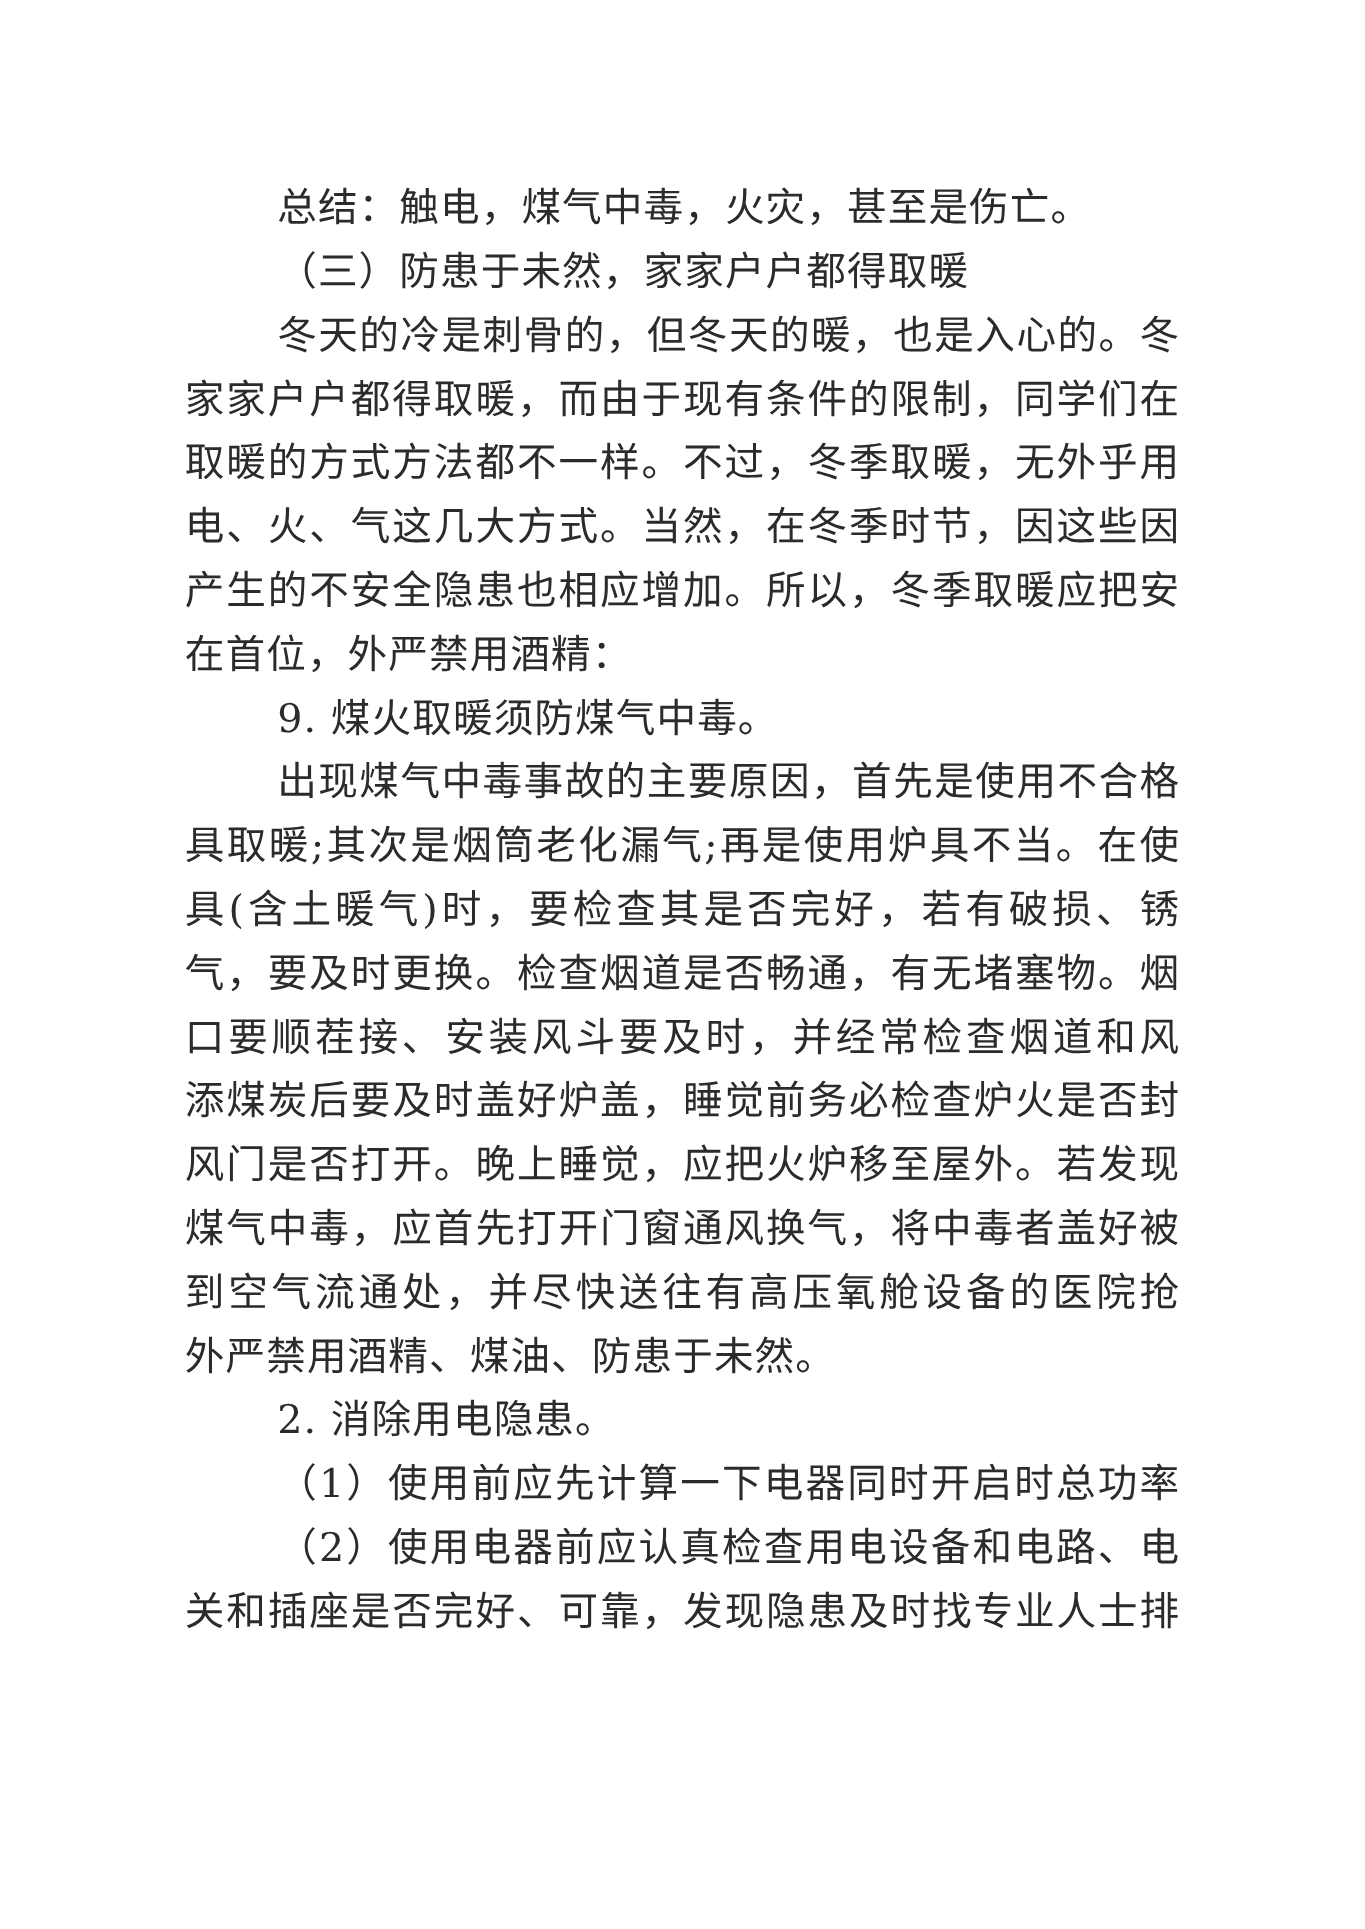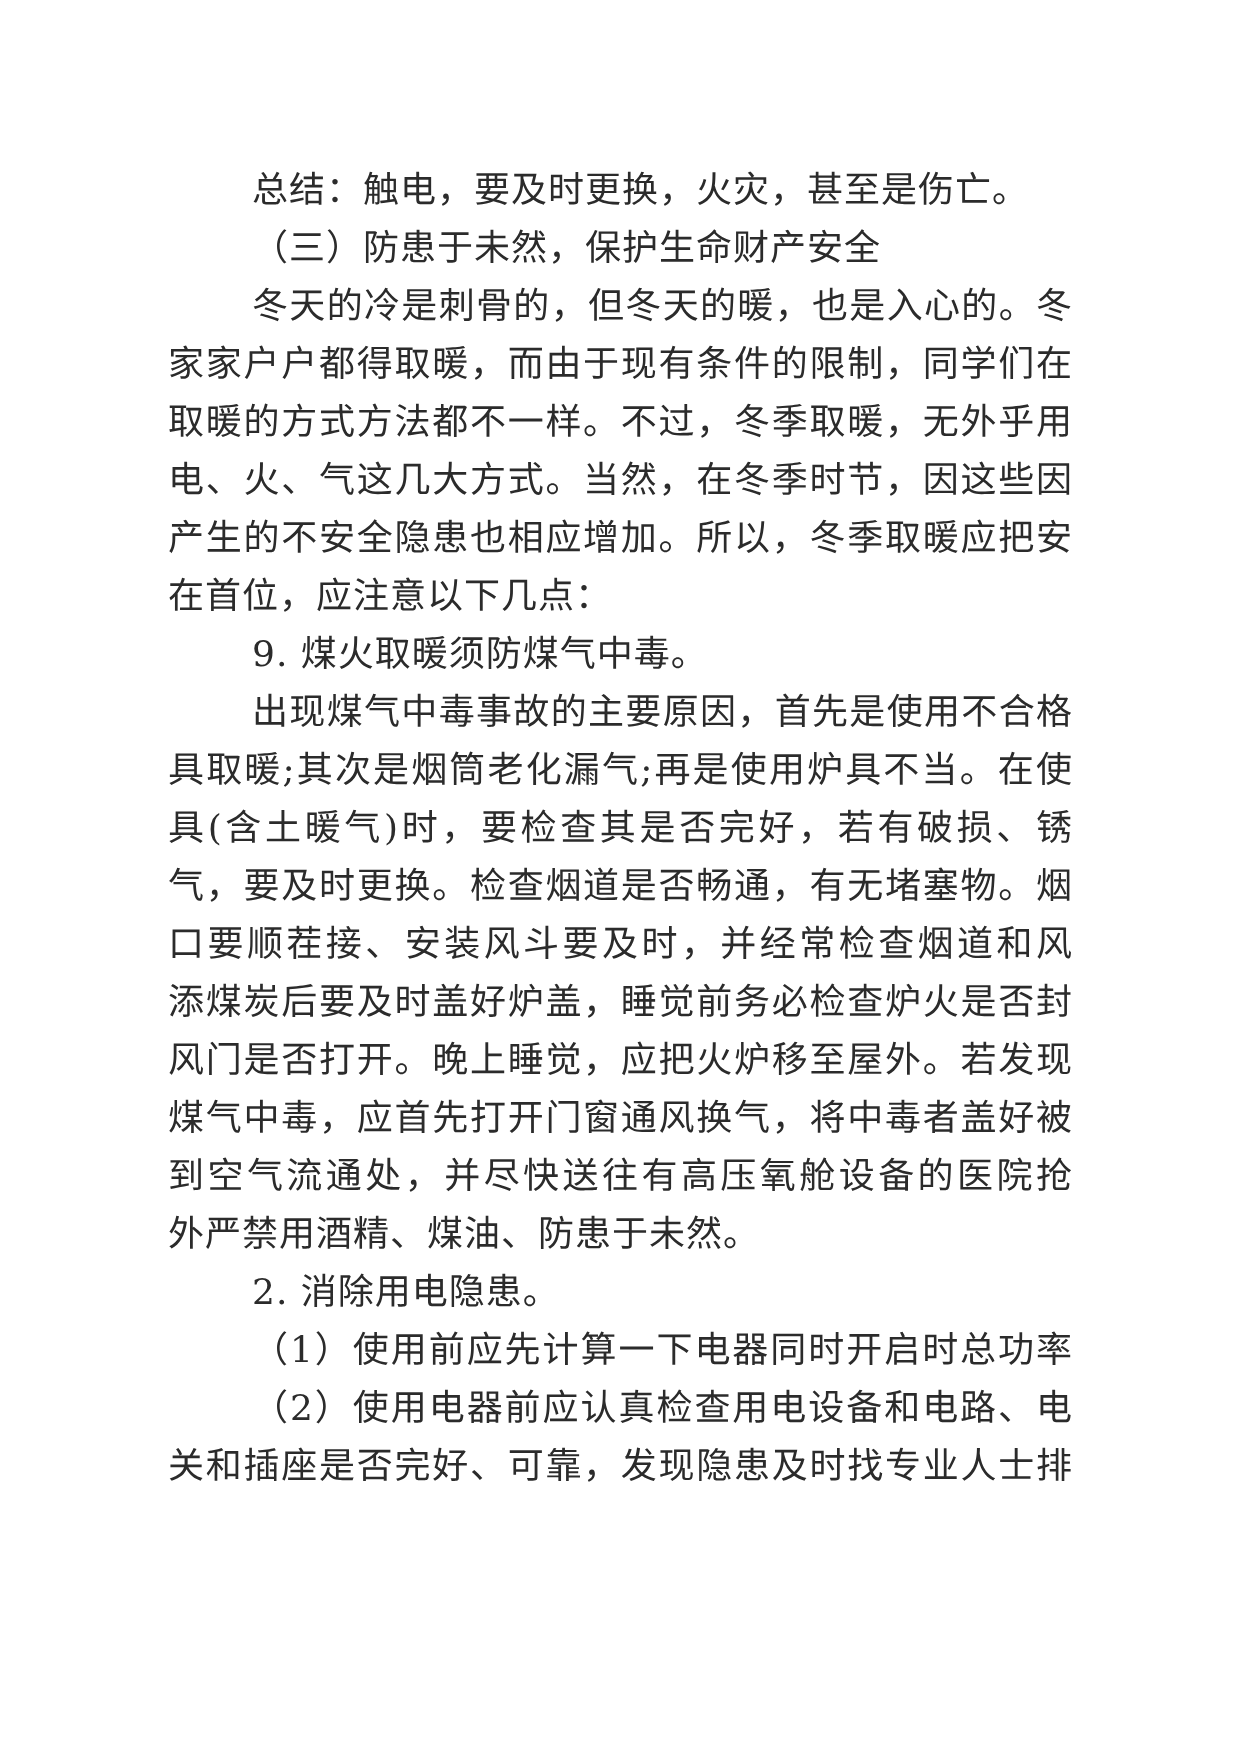--- a/index.html
+++ b/index.html
@@ -44,32 +44,32 @@
   .line.indent {
     text-indent: 84px;
   }
 </style>
 </head>
 <body>
 
 <div class="page" style="background: rgb(255, 255, 255);">
   <div class="doc-body" style="color: rgb(43, 43, 43);">
       <div class="para">
-        <div class="line indent end">总结：触电，要及时更换，火灾，甚至是伤亡。</div>
+        <div class="line indent end">总结：触电，煤气中毒，火灾，甚至是伤亡。</div>
       </div>
       <div class="para">
-        <div class="line indent end">（三）防患于未然，保护生命财产安全</div>
+        <div class="line indent end">（三）防患于未然，家家户户都得取暖</div>
       </div>
       <div class="para">
         <div class="line indent">冬天的冷是刺骨的，但冬天的暖，也是入心的。冬季，</div>
         <div class="line">家家户户都得取暖，而由于现有条件的限制，同学们在冬季</div>
         <div class="line">取暖的方式方法都不一样。不过，冬季取暖，无外乎用煤、</div>
         <div class="line">电、火、气这几大方式。当然，在冬季时节，因这些因素而</div>
         <div class="line">产生的不安全隐患也相应增加。所以，冬季取暖应把安全放</div>
-        <div class="line end">在首位，应注意以下几点：</div>
+        <div class="line end">在首位，外严禁用酒精：</div>
       </div>
       <div class="para">
         <div class="line indent end">9. 煤火取暖须防煤气中毒。</div>
       </div>
       <div class="para">
         <div class="line indent">出现煤气中毒事故的主要原因，首先是使用不合格的炉</div>
         <div class="line">具取暖;其次是烟筒老化漏气;再是使用炉具不当。在使用炉</div>
         <div class="line">具(含土暖气)时，要检查其是否完好，若有破损、锈蚀、漏</div>
         <div class="line">气，要及时更换。检查烟道是否畅通，有无堵塞物。烟筒接</div>
         <div class="line">口要顺茬接、安装风斗要及时，并经常检查烟道和风斗，加</div>

